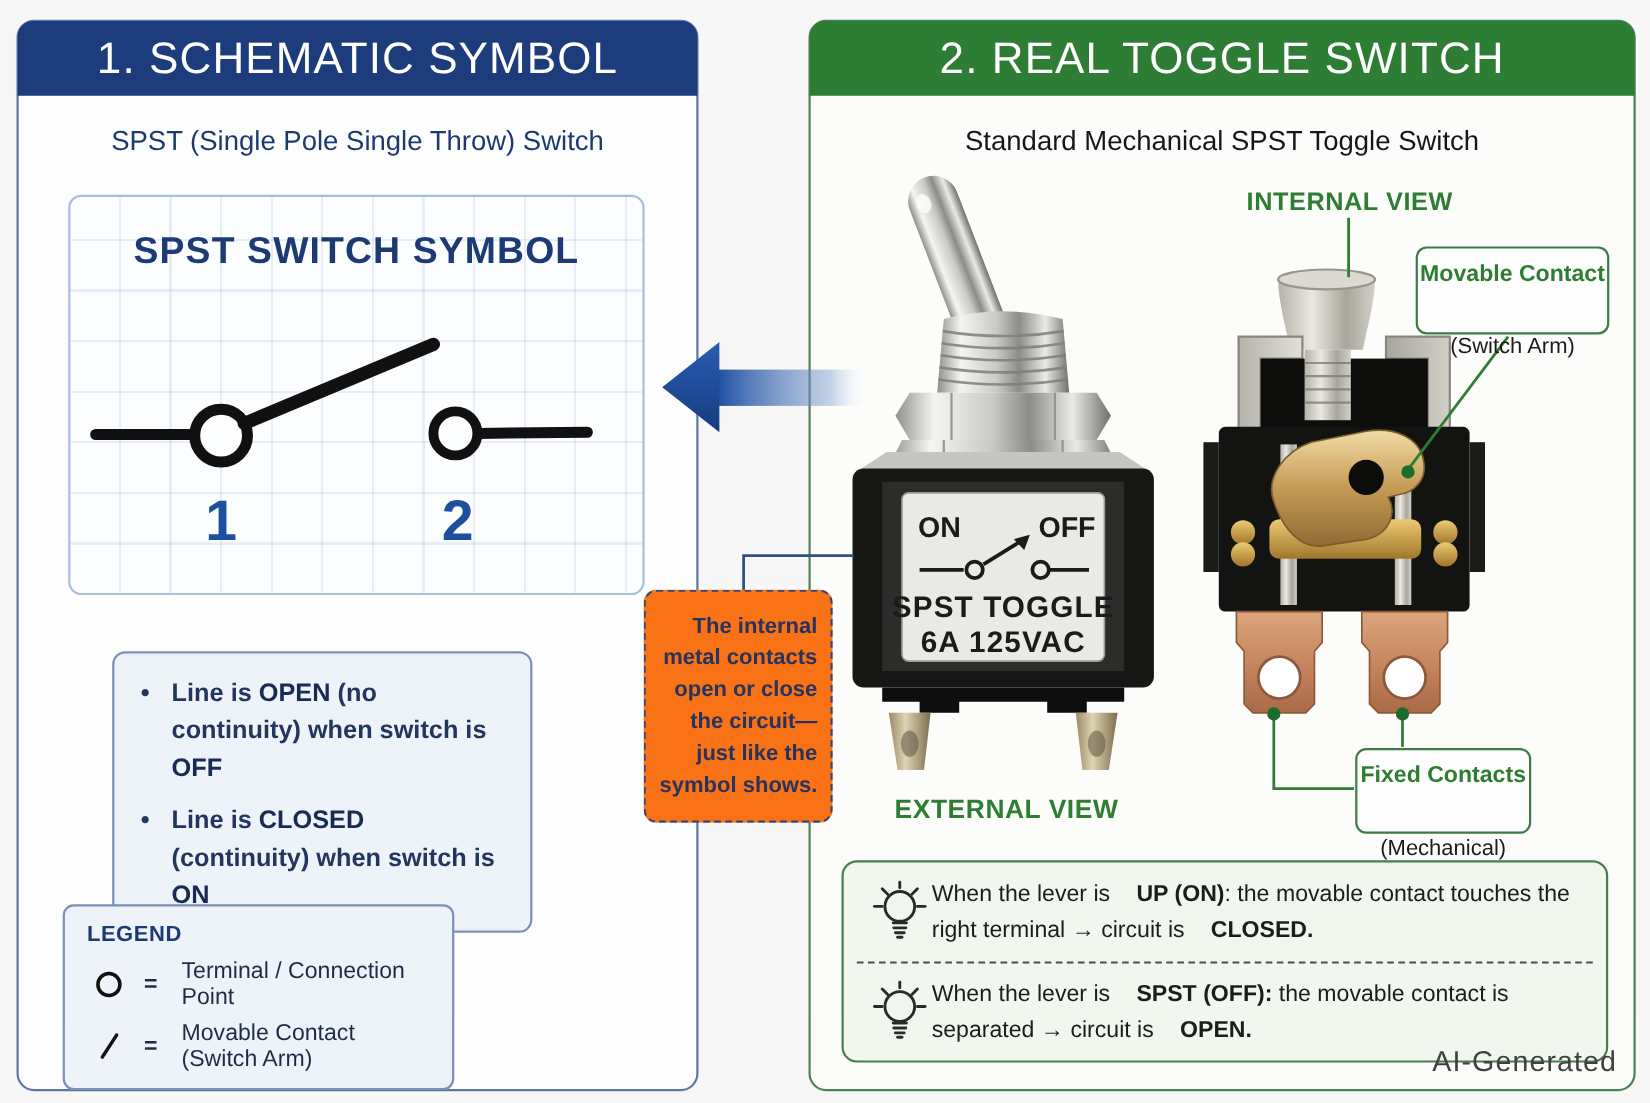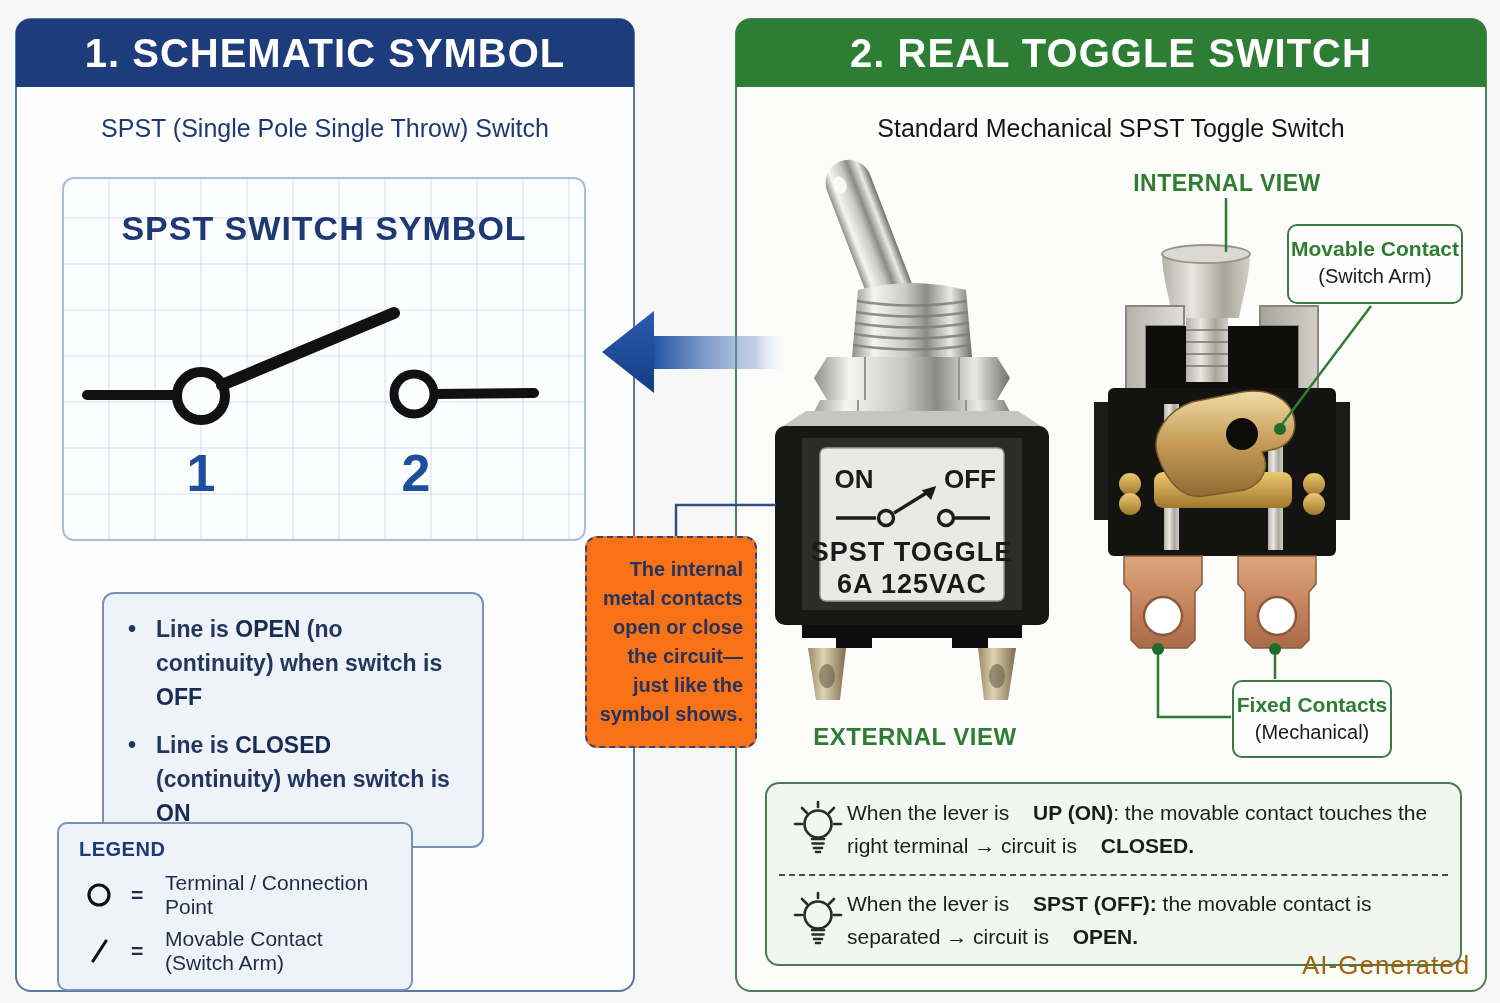--- a/index.html
+++ b/index.html
@@ -8,21 +8,21 @@
     background:#f6f7f6;
     font-family:"Liberation Sans","DejaVu Sans",sans-serif;
     -webkit-font-smoothing:antialiased;
   }
   .panel{position:absolute;border-radius:16px;background:#fdfdfd;}
   .panel-left{left:15px;top:18px;width:616px;height:970px;border:2px solid #5d77a3;}
   .panel-right{left:735px;top:18px;width:748px;height:970px;border:2px solid #4f7f57;background:#fcfdfb;}
   .panel-header{
     position:absolute;top:-1px;left:-1px;right:-1px;height:68px;
     display:flex;align-items:center;justify-content:center;
-    border-radius:14px 14px 0 0;color:#ffffff;font-weight:bold;
+    border-radius:14px 14px 0 0;color:#ffffff;font-weight:normal;
     font-size:40px;letter-spacing:1px;
   }
   .hdr-blue{background:#1d3c7c;}
   .hdr-green{background:#2e7d35;}
   .subtitle{position:absolute;top:94px;left:0;right:0;text-align:center;font-weight:normal;font-size:25px;}
   .sub-blue{color:#1d3a70;}
   .sub-dark{color:#161616;}
 
   
   .symbol-box{
@@ -70,39 +70,39 @@
   
   .view-label{position:absolute;font-weight:bold;color:#2e7d32;letter-spacing:.5px;text-align:center;z-index:5;}
   .external-label{left:765px;top:723px;width:300px;font-size:24px;}
   .internal-label{left:1089px;top:170px;width:276px;font-size:23px;}
 
   .callout{
     position:absolute;border:2px solid #3c7a46;border-radius:10px;background:#fcfdfc;
     text-align:center;z-index:6;box-sizing:border-box;padding-top:9px;
   }
   .callout .co-title{font-size:21px;font-weight:800;color:#2e7d32;line-height:1.35;}
-  .callout .co-sub{font-size:20px;color:#1a1a1a;line-height:1.3;}
+  .callout .co-sub{font-size:20px;color:#1a1a1a;line-height:1.3;margin-top:39px;}
   .callout-movable{left:1287px;top:224px;width:176px;height:80px;}
   .callout-fixed{left:1232px;top:680px;width:160px;height:78px;}
 
   
   .notes-box{
     position:absolute;left:765px;top:782px;width:697px;height:184px;
     background:#f1f6ef;border:2px solid #4a7b50;border-radius:14px;
     box-sizing:border-box;z-index:4;
   }
   .note-row{position:absolute;left:0;width:100%;height:90px;display:flex;align-items:center;padding:0 18px 0 22px;box-sizing:border-box;}
   .note-row-1{top:1px;}
   .note-row-2{top:92px;}
   .note-divider{position:absolute;left:12px;right:12px;top:90px;border-top:2.5px dashed #4c4c4c;}
   .note-icon{flex:0 0 58px;display:flex;justify-content:center;}
   .note-text{font-size:21px;color:#1c1c1c;font-weight:500;line-height:1.55;max-width:590px;}
   .note-text b{font-weight:800;margin-left:18px;}
 
-  .watermark{position:absolute;left:1302px;top:950px;font-size:26px;color:#a16207;letter-spacing:1px;z-index:9;}
+  .watermark{position:absolute;left:1302px;top:950px;font-size:26px;color:#404040;letter-spacing:1px;z-index:9;}
 
   .abs-svg{position:absolute;z-index:3;}
   .overlay{position:absolute;left:0;top:0;z-index:5;pointer-events:none;}
 </style>
 </head>
 <body>
 
 <div class="canvas">
 
   <div class="panel panel-left">

